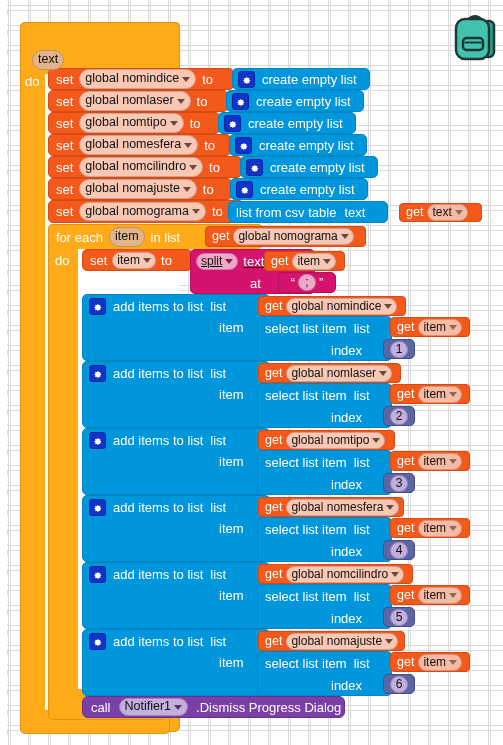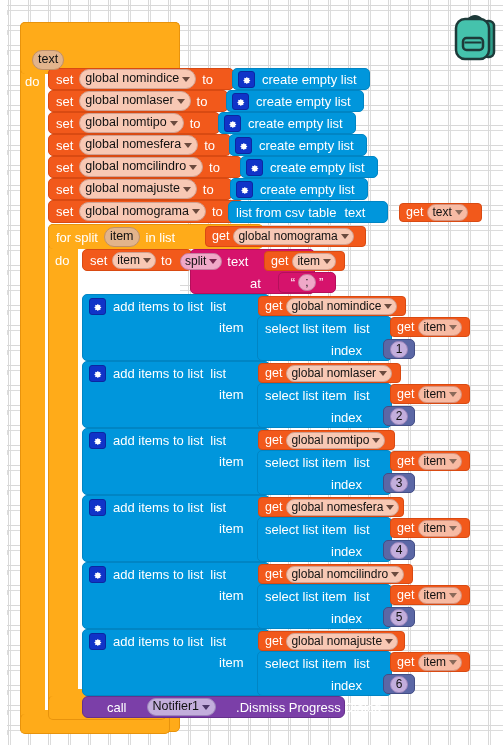--- a/index.html
+++ b/index.html
@@ -272,21 +272,21 @@
       <span class="pill pinkpale" style="font-size:12px;padding:0 4px;">
         <span>text</span>
         <i class="caret lite"></i>
       </span>
     </div>
   </div>
 
   <div class="blk ctrl" style="left:48px;top:224px;width:100px;height:486px;z-index:3;"></div>
   <div class="blk ctrl" style="left:48px;top:224px;width:215px;height:25px;z-index:4;border-bottom:none;">
     <div class="row" style="padding-left:7px;gap:6px;">
-      <span class="txt">for split</span>
+      <span class="txt">for each</span>
       <span class="pill tan">
         <span>item</span>
       </span>
       <span class="txt">in list</span>
     </div>
   </div>
   <div class="blk varb-get" style="left:205px;top:226px;width:161px;height:21px;z-index:5;">
     <div class="row" style="padding-left:6px;gap:4px;">
       <span class="txt" style="font-size:12.5px;">get</span>
       <span class="pill" style="font-size:12px;padding:0 4px;">
@@ -306,21 +306,21 @@
       <span class="txt">set</span>
       <span class="pill" style="font-size:12px;padding:0 4px;">
         <span>item</span>
         <i class="caret"></i>
       </span>
       <span class="txt">to</span>
     </div>
   </div>
 
   <div class="blk textb" style="left:190px;top:249px;width:125px;height:45px;z-index:4;"></div>
-  <div class="blk" style="left:180px;top:252px;height:18px;z-index:6;">
+  <div class="blk" style="left:196px;top:252px;height:18px;z-index:6;text-decoration:underline;">
     <div class="row" style="gap:5px;">
       <span class="pill mag" style="font-size:12px;padding:0 4px;">
         <span>split</span>
         <i class="caret" style="border-top-color:#7a2550;"></i>
       </span>
       <span class="txt">text</span>
     </div>
   </div>
   <div class="blk varb-get" style="left:264px;top:251px;width:81px;height:20px;z-index:6;">
     <div class="row" style="padding-left:6px;gap:4px;">
@@ -624,21 +624,21 @@
   <div class="blk" style="left:331px;top:676px;z-index:6;">
     <span class="txt">index</span>
   </div>
   <div class="blk mathb" style="left:383px;top:674px;width:32px;height:20px;z-index:6;">
     <div class="row" style="justify-content:center;">
       <span class="pill vio" style="font-size:12px;padding:0 5px;">6</span>
     </div>
   </div>
 
   <div class="blk callb" style="left:82px;top:696px;width:263px;height:22px;z-index:7;">
-    <div class="row" style="padding-left:24px;gap:20px;">
+    <div class="row" style="padding-left:8px;gap:8px;">
       <span class="txt">call</span>
       <span class="pill vio" style="font-size:12.5px;padding:0 5px;">
         <span>Notifier1</span>
         <i class="caret vio"></i>
       </span>
       <span class="txt">.Dismiss Progress Dialog</span>
     </div>
   </div>
 
   <div class="blk ctrl" style="left:48px;top:696px;width:118px;height:24px;z-index:5;border-top:none;"></div>

